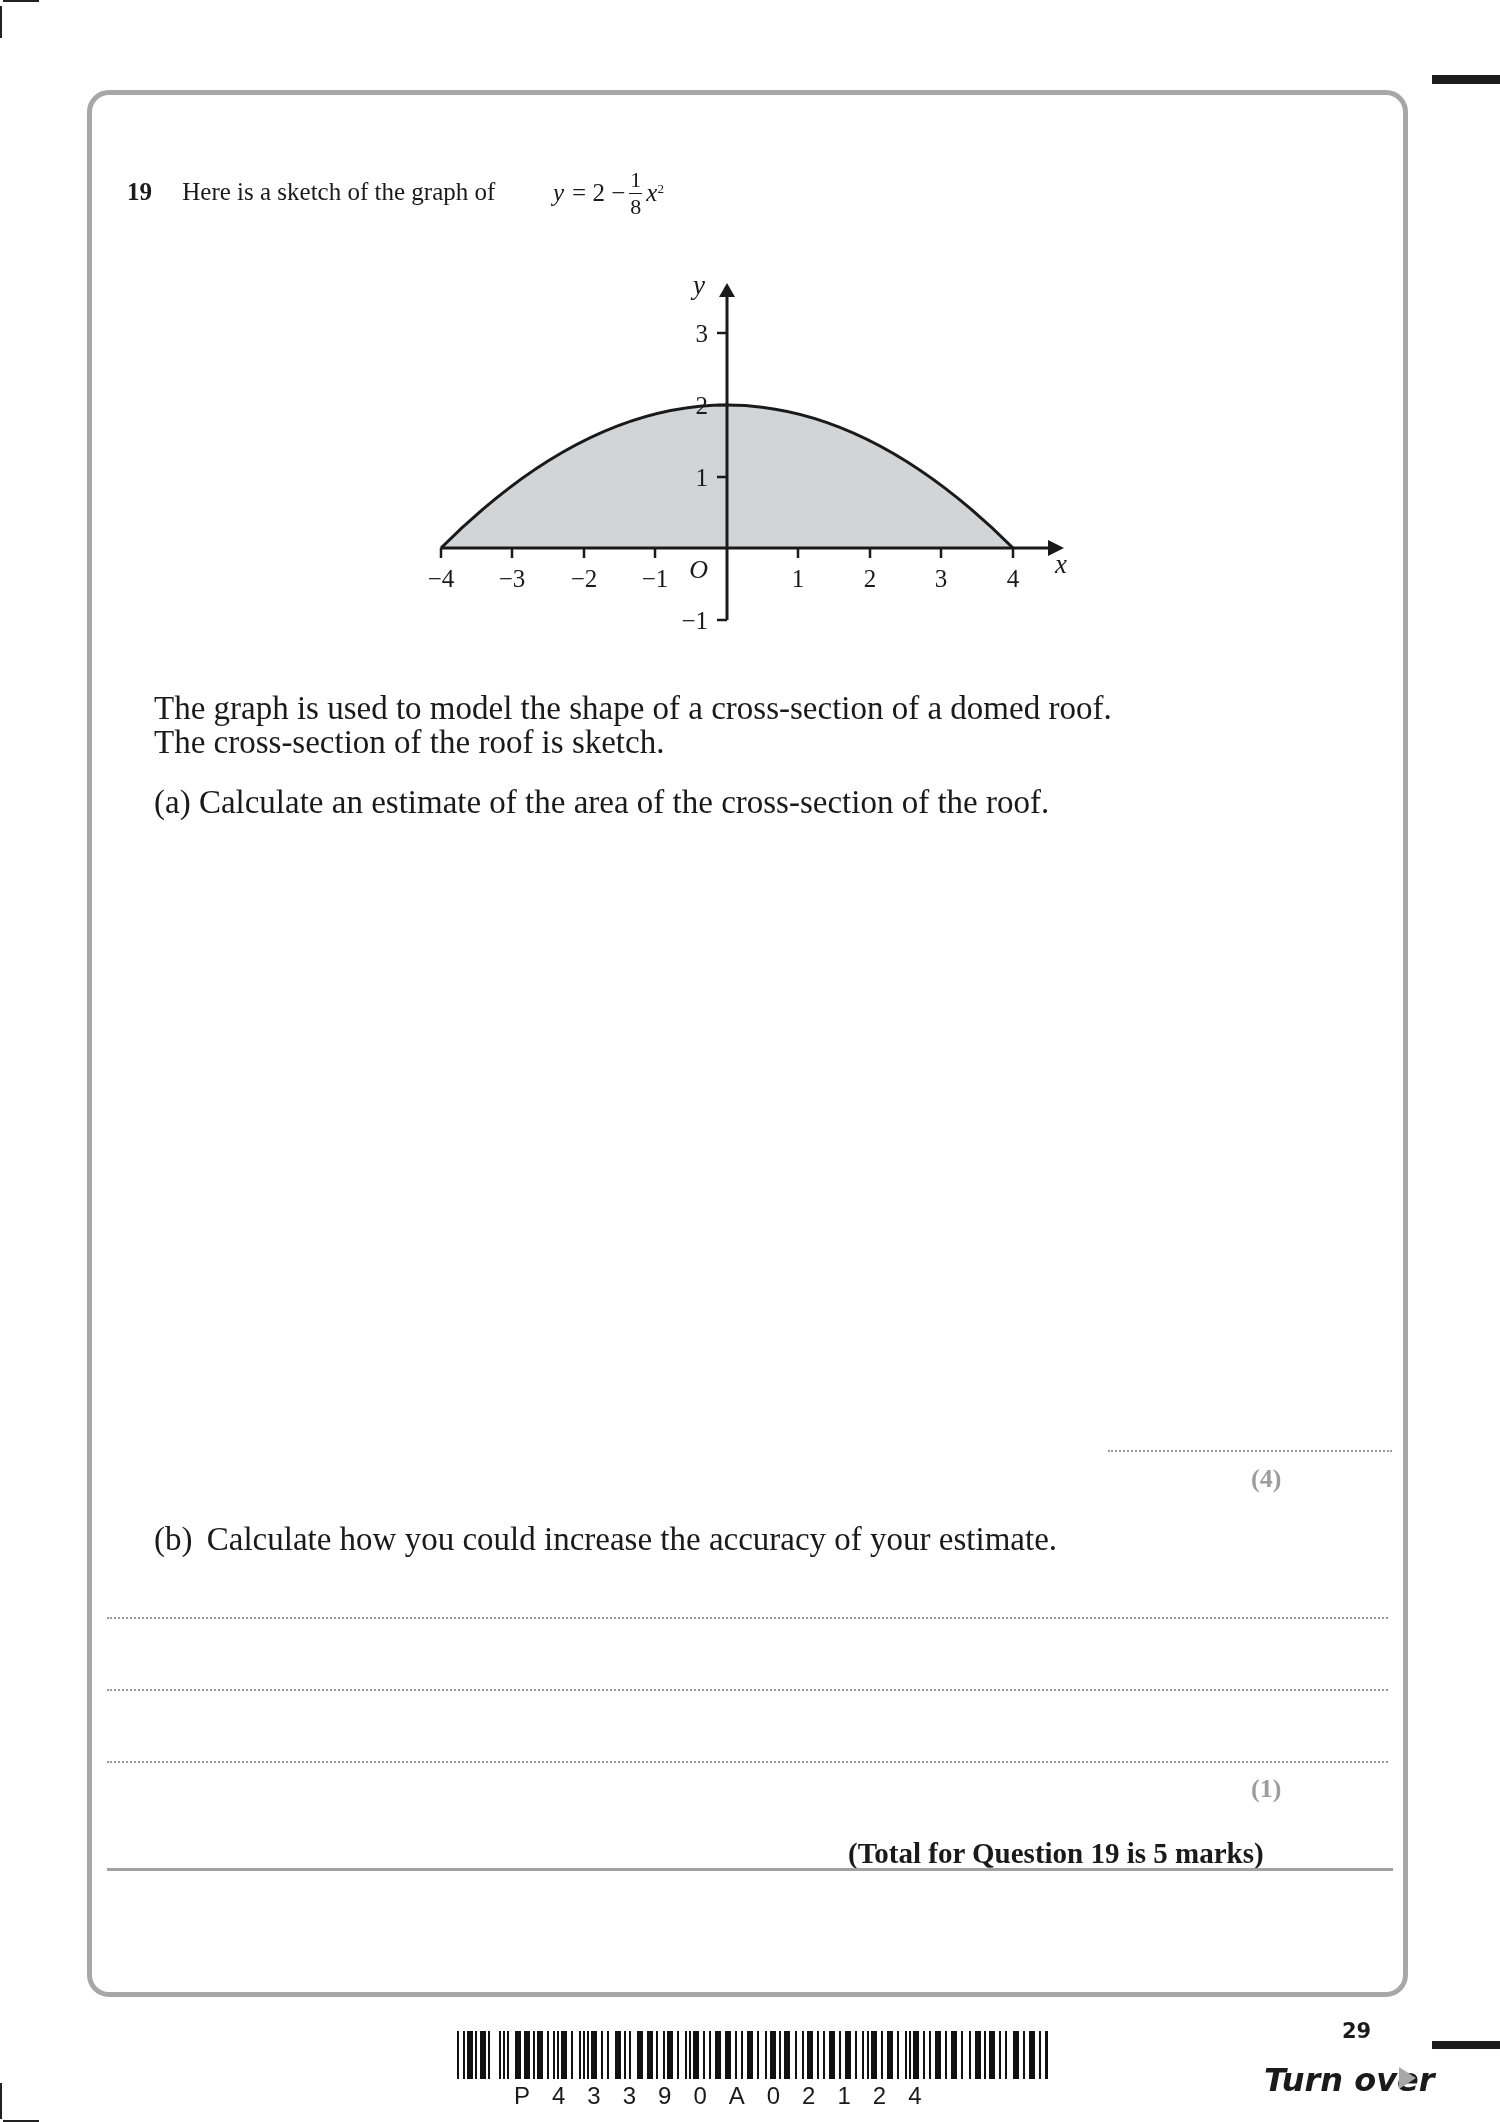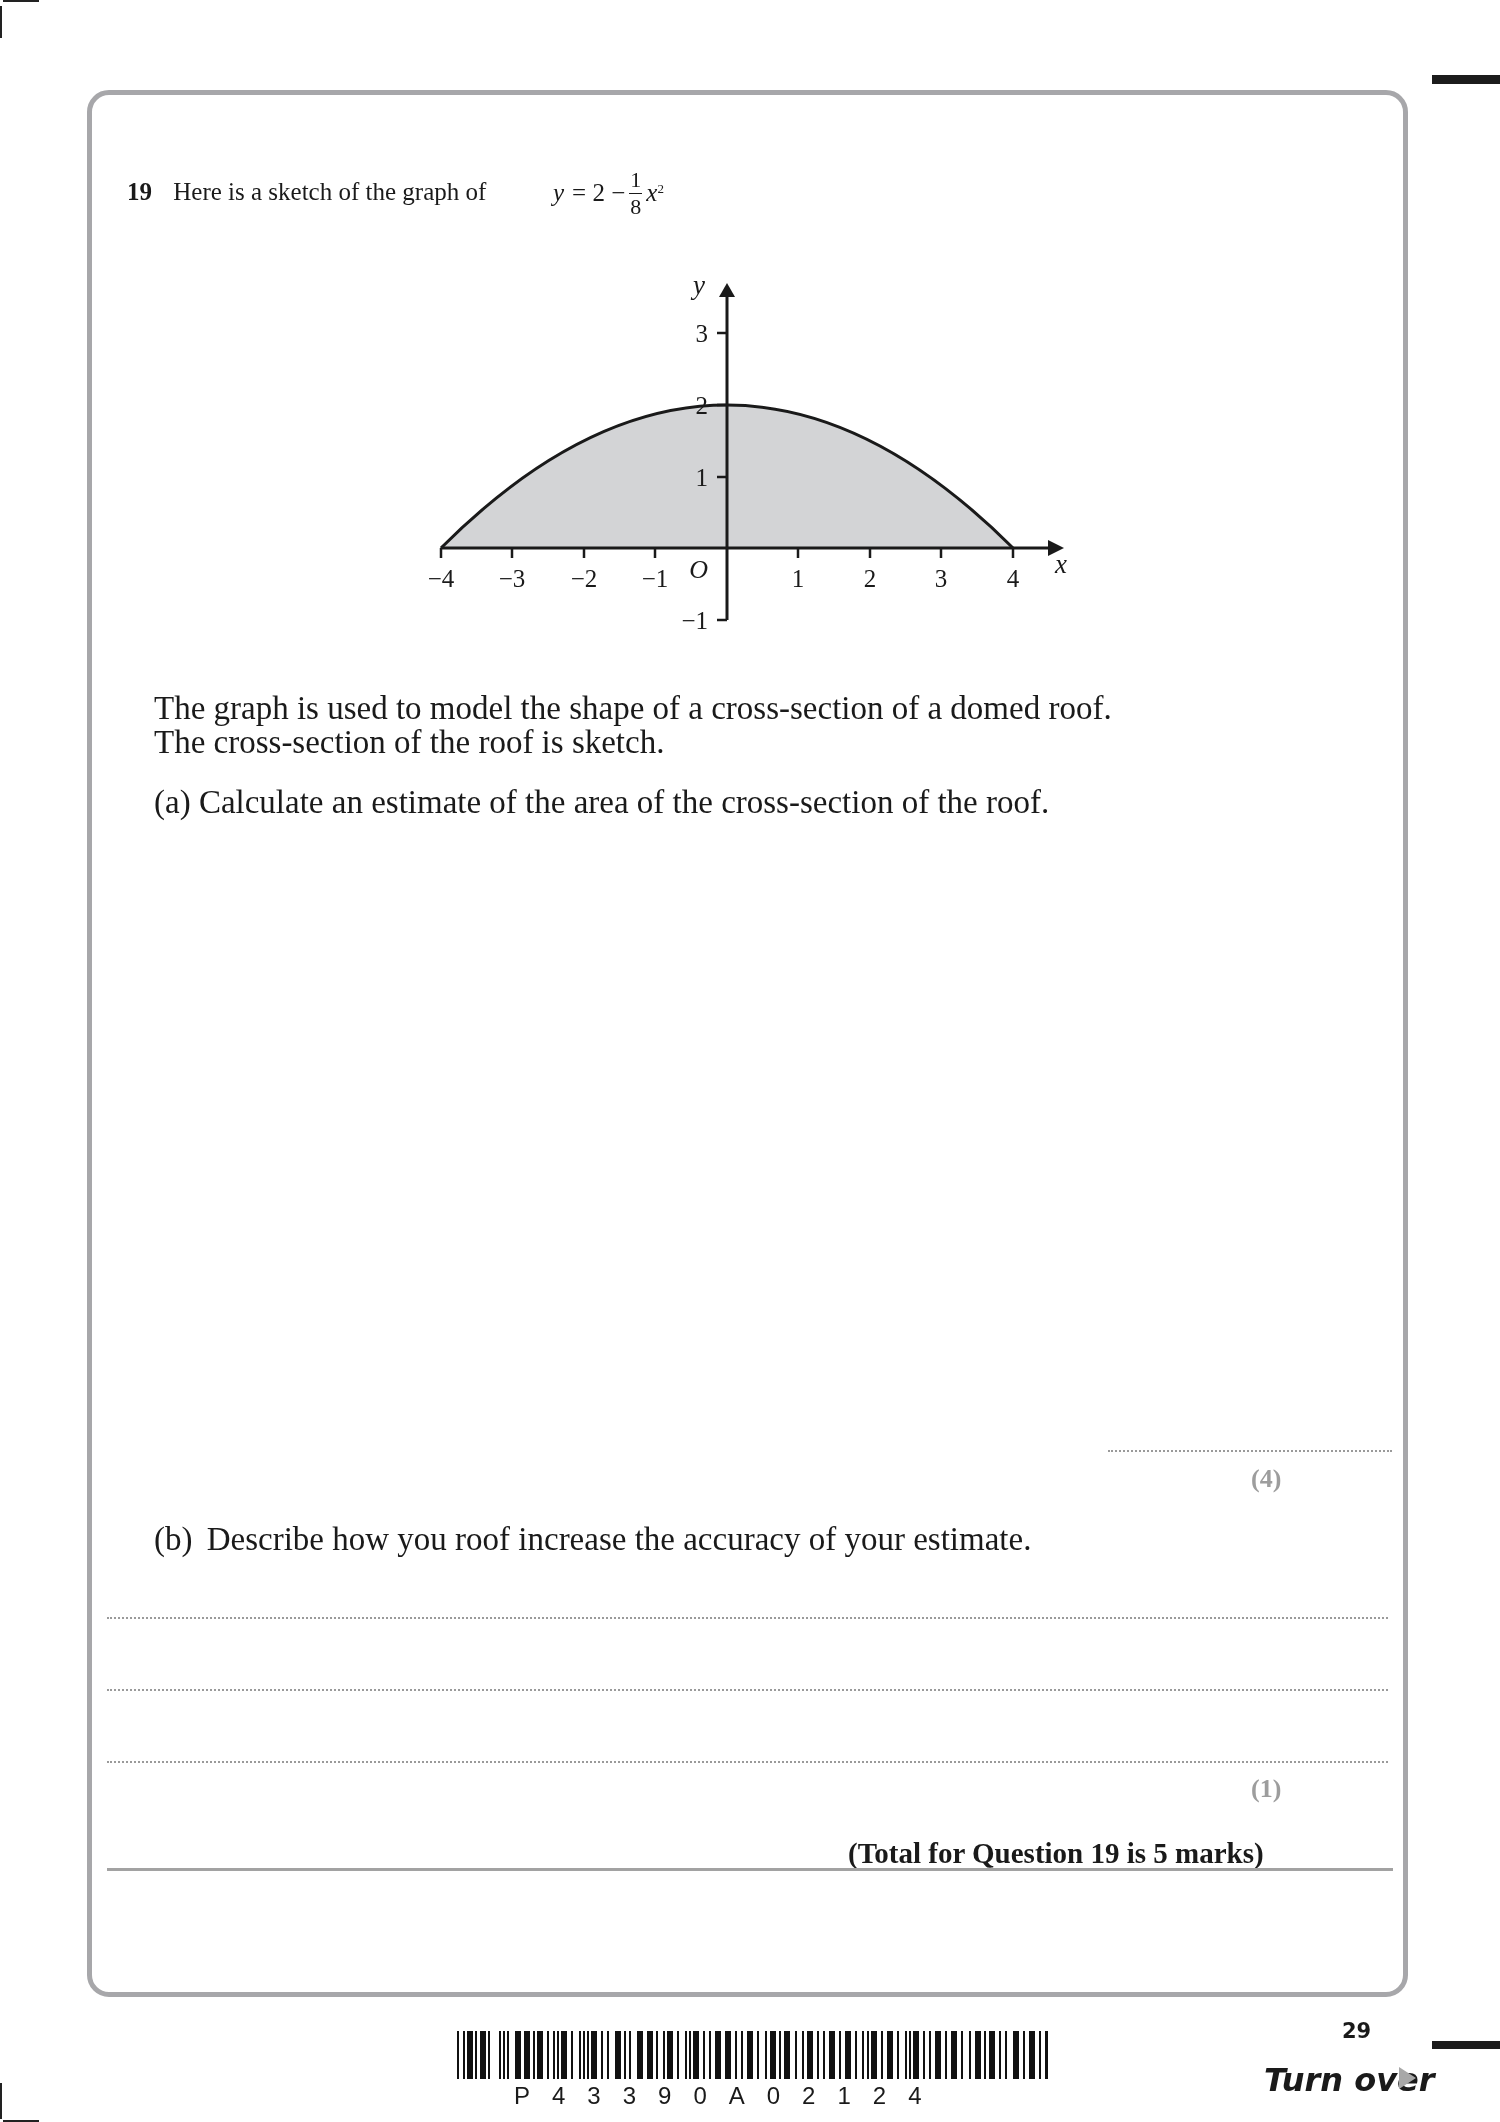--- a/index.html
+++ b/index.html
@@ -37,21 +37,21 @@
 <div class="crop" style="left:0;top:6px;width:2px;height:32px;"></div>
 <div class="crop" style="left:0;top:2083px;width:2px;height:36px;"></div>
 <div class="crop" style="left:3px;top:2120px;width:36px;height:2px;"></div>
 <div class="mark" style="left:1432px;top:75px;width:68px;height:9px;"></div>
 <div class="mark" style="left:1432px;top:2041px;width:68px;height:8px;"></div>
 
 <div class="frame"></div>
 
 <div class="abs body-text" style="left:107px;top:175px;font-size:25px;">
   <span class="qnum">19</span>
-  <span style="margin-left:15px;">Here is a sketch of the graph of</span>
+  <span style="margin-left:24px;">Here is a sketch of the graph of</span>
 </div>
 <div class="abs math" style="left:553px;top:158px;font-size:25px;line-height:30px;display:flex;align-items:center;height:70px;">
   <i>y</i>
   <span style="margin-left:8px;">= 2 −</span>
   <span class="frac">
     <span class="num">1</span>
     <span class="bar"></span>
     <span class="den">8</span>
   </span>
   <i>x</i>
@@ -115,21 +115,21 @@
 
 <div class="abs body-text" style="left:154px;top:785px;">
   <span>(a)</span>
   <span style="">Calculate an estimate of the area of the cross-section of the roof.</span>
 </div>
 <div class="dotted" style="left:1108px;top:1450px;width:284px;"></div>
 <div class="marks" style="left:1251px;top:1464px;">(4)</div>
 
 <div class="abs body-text" style="left:154px;top:1522px;">
   <span>(b)</span>
-  <span style="margin-left:6px;">Describe how you roof increase the accuracy of your estimate.</span>
+  <span style="margin-left:6px;">Calculate how you could increase the accuracy of your estimate.</span>
 </div>
 <div class="dotted" style="left:107px;top:1617px;width:1281px;"></div>
 <div class="dotted" style="left:107px;top:1689px;width:1281px;"></div>
 <div class="dotted" style="left:107px;top:1761px;width:1281px;"></div>
 <div class="marks" style="left:1251px;top:1774px;">(1)</div>
 
 <div class="total" style="left:848px;top:1837px;">(Total for Question 19 is 5 marks)</div>
 <div class="rule" style="left:107px;top:1868px;width:1286px;"></div>
 
 <div class="pagenum" style="left:1342px;top:2019px;">29</div>

